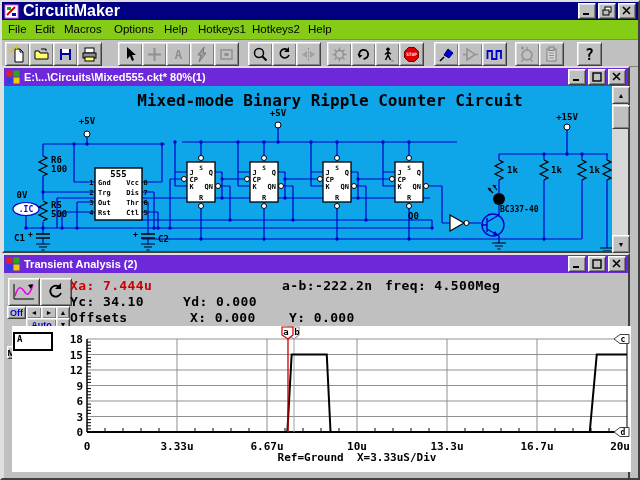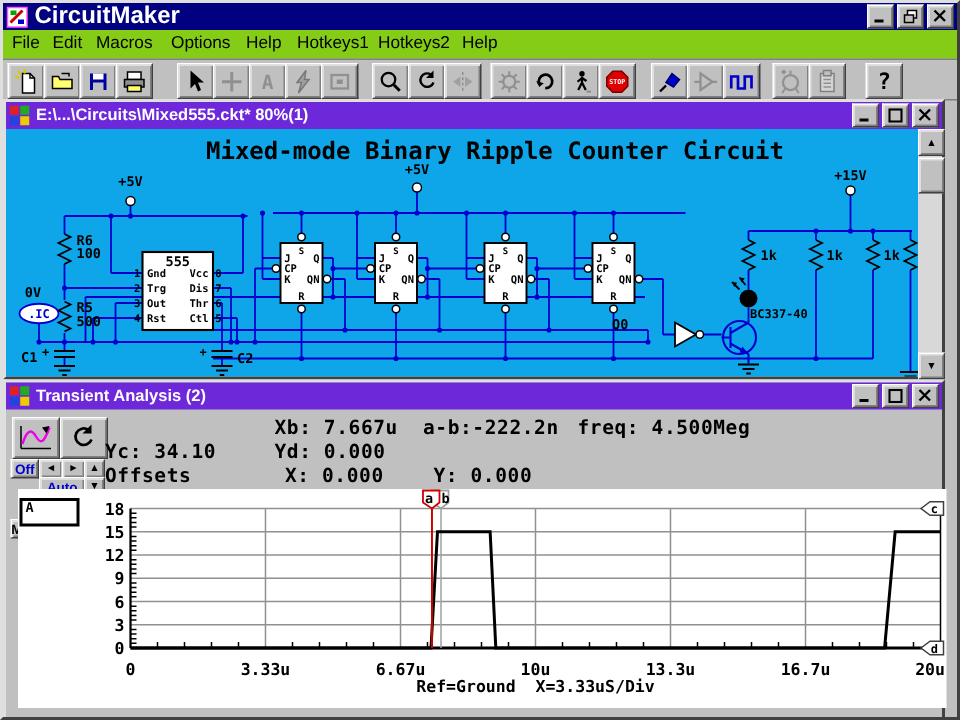--- a/index.html
+++ b/index.html
@@ -437,21 +437,21 @@
       </svg>
   </div>
   <div class="a r sbtn blue" style="left:5px;top:304px;width:17px;height:11px;">Off</div>
   <div class="a r sbtn" style="left:24px;top:304px;width:14px;height:11px;font-size:7px;">◄</div>
   <div class="a r sbtn" style="left:39px;top:304px;width:14px;height:11px;font-size:7px;">►</div>
   <div class="a r sbtn" style="left:54px;top:304px;width:12px;height:11px;font-size:7px;">▲</div>
   <div class="a r sbtn" style="left:5px;top:316px;width:17px;height:11px;margin-top:28px;">Man</div>
   <div class="a r sbtn blue" style="left:24px;top:316px;width:29px;height:11px;">Auto</div>
   <div class="a r sbtn" style="left:54px;top:316px;width:12px;height:11px;font-size:7px;">▼</div>
 
-  <span class="meas" style="left:181px;top:276px;">Xb: 7.667u</span>
+  <span class="meas" style="left:68px;top:276px;color:#cc0000;">Xa: 7.444u</span>
   <span class="meas" style="left:280px;top:276px;">a-b:-222.2n</span>
   <span class="meas" style="left:383px;top:276px;">freq: 4.500Meg</span>
   <span class="meas" style="left:68px;top:292px;">Yc: 34.10</span>
   <span class="meas" style="left:181px;top:292px;">Yd: 0.000</span>
   <span class="meas" style="left:68px;top:308px;">Offsets</span>
   <span class="meas" style="left:188px;top:308px;">X: 0.000</span>
   <span class="meas" style="left:287px;top:308px;">Y: 0.000</span>
 
   <div class="a" style="left:10px;top:324px;width:619px;height:146px;background:#fff;"></div>
   <div class="a" style="left:11px;top:330px;width:34px;height:15px;background:#fff;border:2px solid #000;font:bold 9px 'DejaVu Sans Mono',monospace;padding-left:2px;">A</div>

